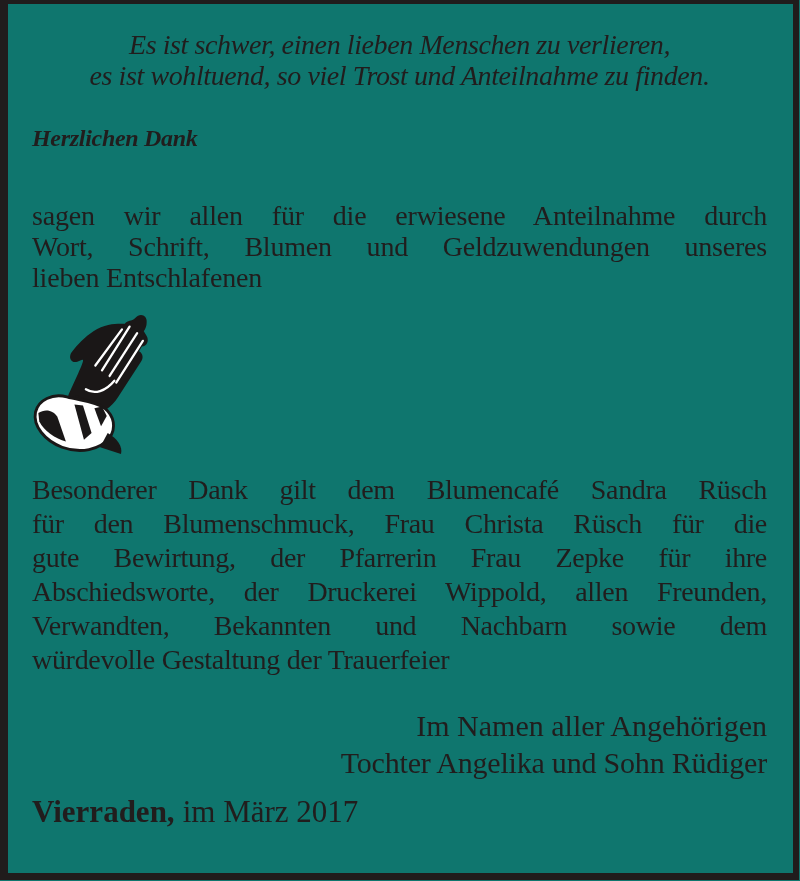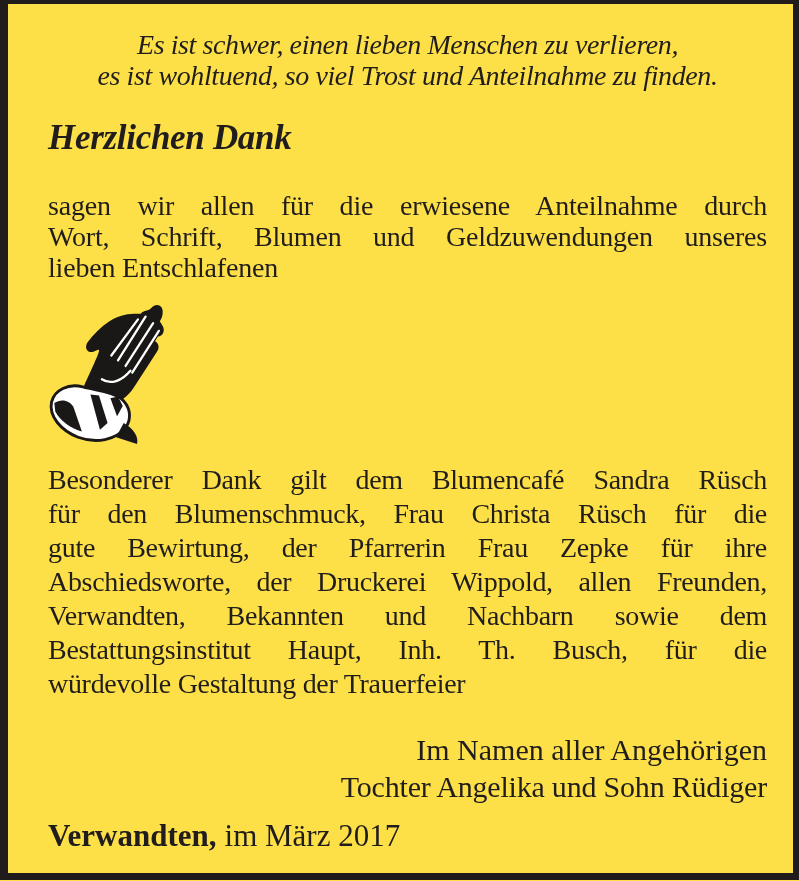--- a/index.html
+++ b/index.html
@@ -2,25 +2,24 @@
 <html lang="de"><head>
 <meta charset="utf-8">
 <style>
   html, body { margin: 0; padding: 0; background: #ffffff; }
   * { box-sizing: border-box; }
 
   .sheet {
     position: relative;
     width: 800px;
     height: 881px;
-    background: #fde047;
+    background: #0f766e;
     color: #211d1d;
     font-family: "Liberation Serif", "DejaVu Serif", serif;
     overflow: hidden;
-    padding-left: 16px;
   }
 
   
   .frame {
     position: absolute;
     top: 0; left: 0; right: 1px; bottom: 1px;
     border: solid #201c1c;
     border-width: 4px 6px 7px 8px;
     pointer-events: none;
   }
@@ -36,28 +35,28 @@
     text-align: center;
     font-style: italic;
     font-size: 28px;
     line-height: 31px;
     letter-spacing: -0.4px;
   }
 
   
   .heading {
     margin-top: 27px;
-    font-size: 35px;
+    font-size: 24px;
     line-height: 40px;
     font-weight: bold;
     font-style: italic;
     letter-spacing: -0.3px;
   }
 
-  .para { margin-top: 32px; }
+  .para { margin-top: 42px; }
 
   .jline {
     font-size: 28px;
     line-height: 31px;
     letter-spacing: -0.2px;
     text-align: justify;
     text-align-last: justify;
   }
   .jline.last {
     text-align: right;
@@ -158,27 +157,26 @@
         </g>
       </svg>
     </div>
 
     <div class="para para2">
       <div class="jline">Besonderer Dank gilt dem Blumencafé Sandra Rüsch</div>
       <div class="jline">für den Blumenschmuck, Frau Christa Rüsch für die</div>
       <div class="jline">gute Bewirtung, der Pfarrerin Frau Zepke für ihre</div>
       <div class="jline">Abschiedsworte, der Druckerei Wippold, allen Freunden,</div>
       <div class="jline">Verwandten, Bekannten und Nachbarn sowie dem</div>
-      <div class="jline">Bestattungsinstitut Haupt, Inh. Th. Busch, für die</div>
       <div class="jline last">würdevolle Gestaltung der Trauerfeier</div>
     </div>
 
     <div class="closing">
       <div>Im Namen aller Angehörigen</div>
       <div class="bold-line">Tochter Angelika und Sohn Rüdiger</div>
     </div>
 
     <div class="place-line">
-      <span class="place">Verwandten,</span><span class="date">im März 2017</span>
+      <span class="place">Vierraden,</span><span class="date">im März 2017</span>
     </div>
 
   </div>
 </div>
 
 </body></html>

